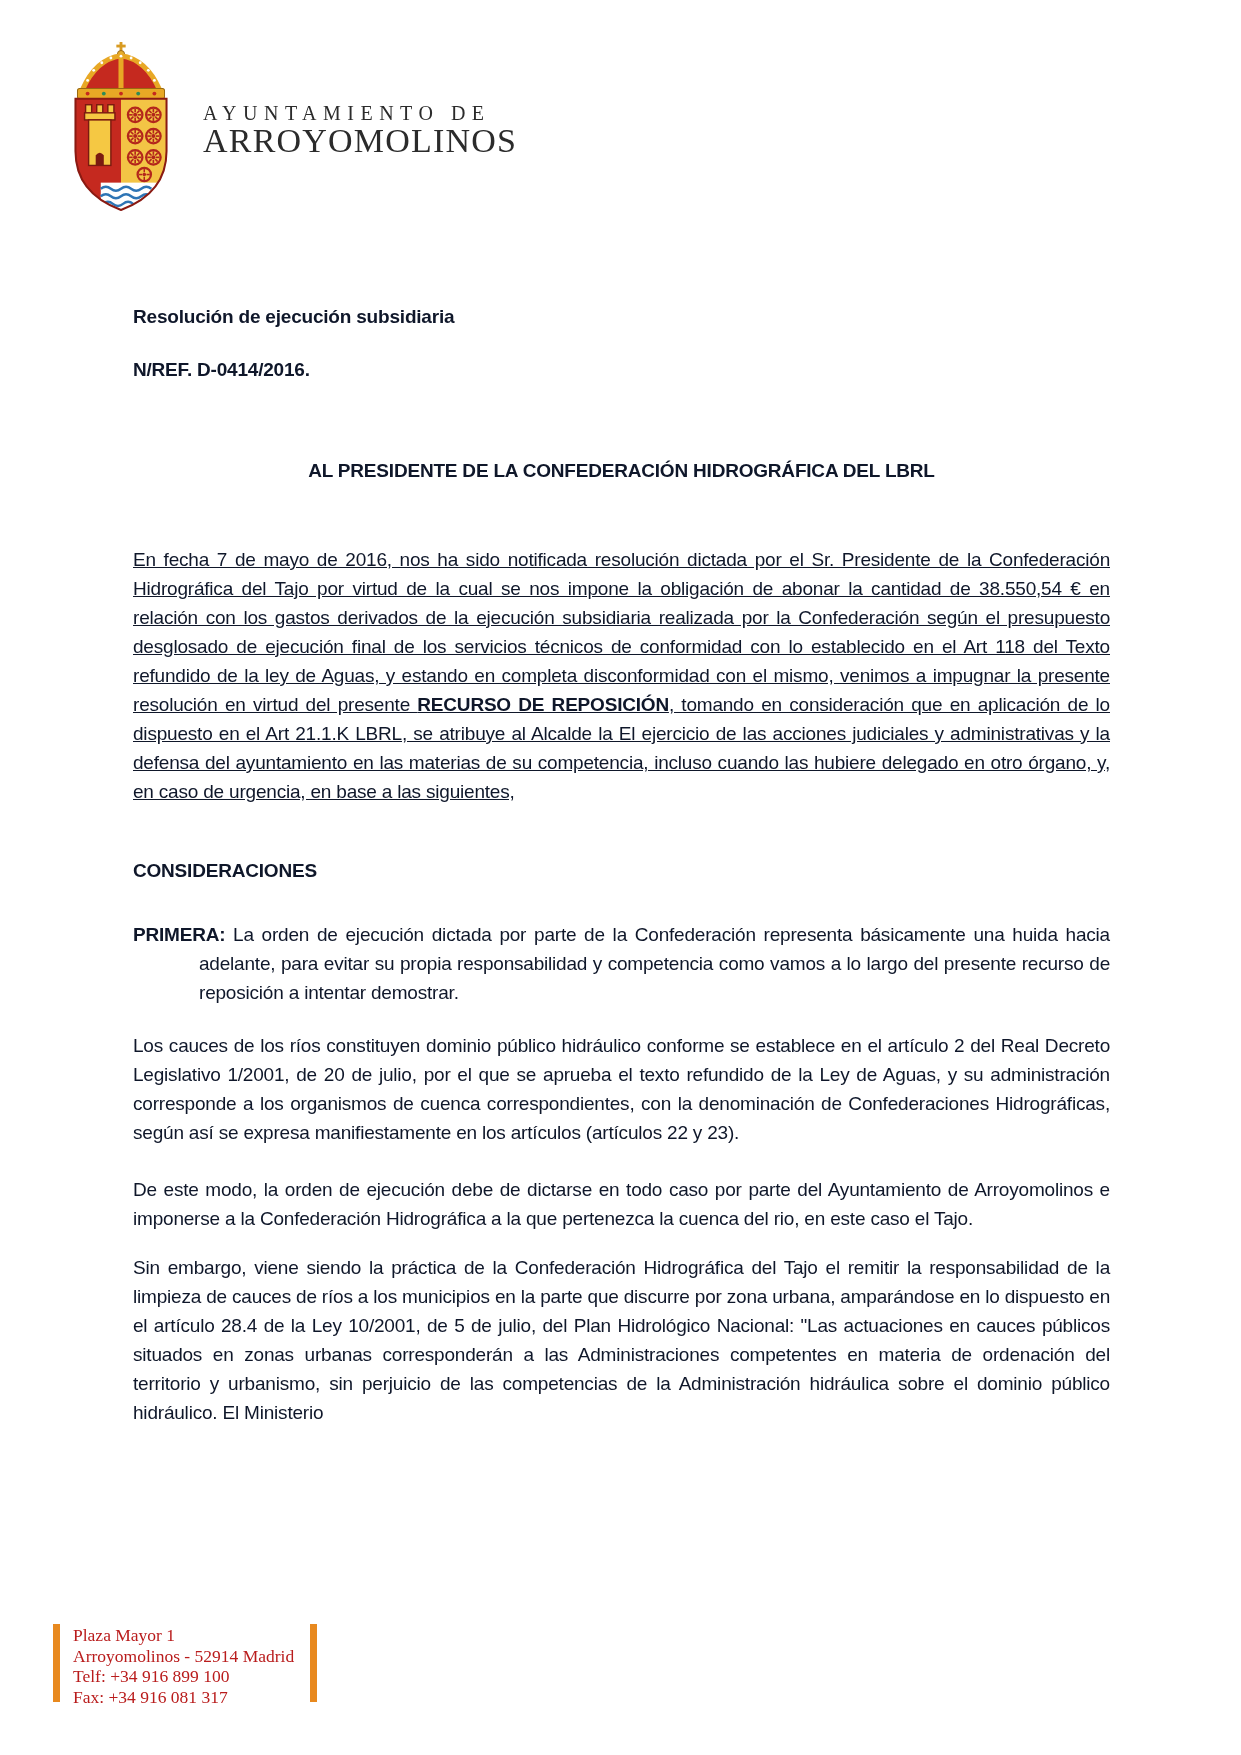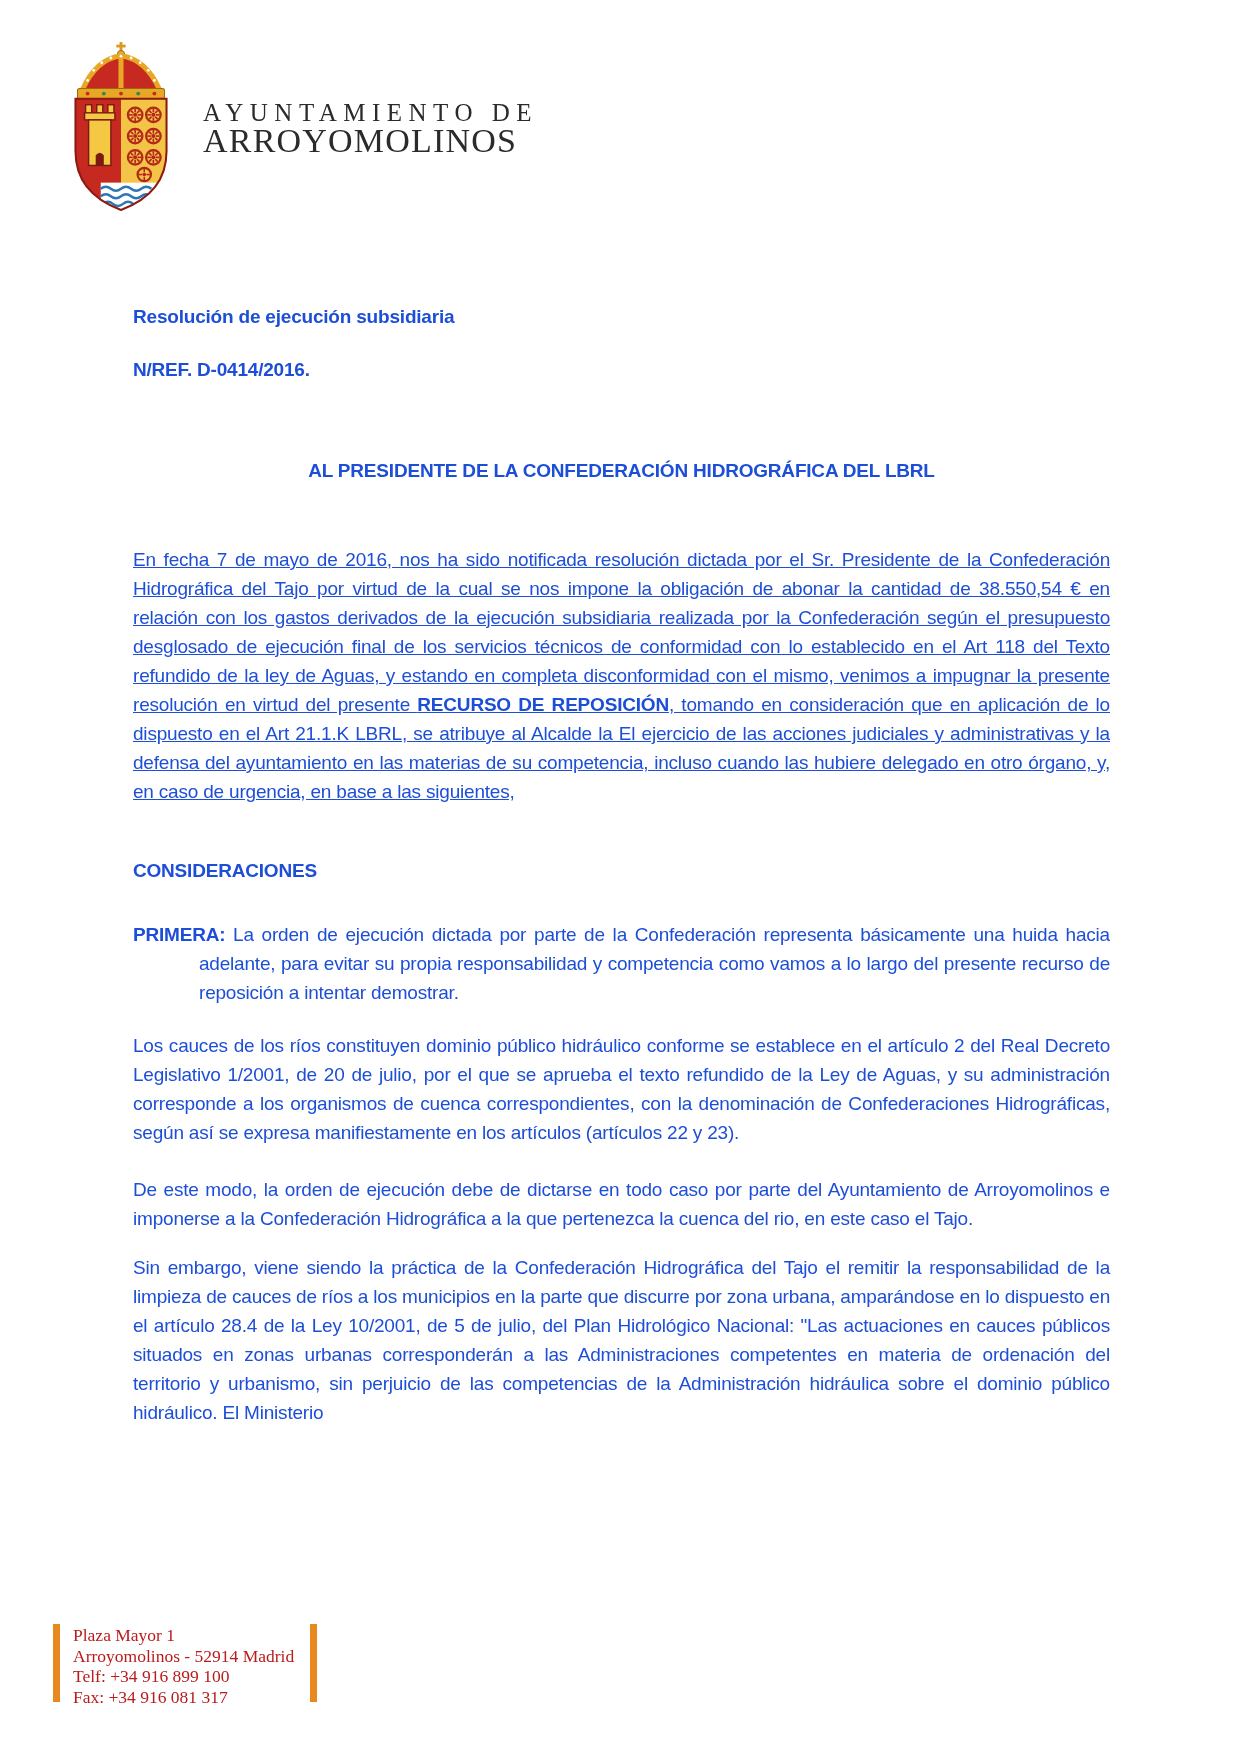--- a/index.html
+++ b/index.html
@@ -22,37 +22,37 @@
   }
   .crest { width: 132px; height: 172px; display: block; }
   .org-text {
     margin-left: 16px;
     padding-top: 60px;
     font-family: "Liberation Serif", serif;
     color: #2b2b2b;
     white-space: nowrap;
   }
   .org-line1 {
-    font-size: 25px;
+    font-size: 20px;
     letter-spacing: 6.5px;
     line-height: 22px;
   }
   .org-line2 {
     font-size: 34px;
     letter-spacing: 1.2px;
     line-height: 34px;
   }
 
   
   .content {
     position: absolute;
     left: 133px;
     top: 302px;
     width: 977px;
-    color: #1d4ed8;
+    color: #0f172a;
   }
   .content p {
     margin: 0;
     font-size: 19px;
     line-height: 29px;
     text-align: justify;
     letter-spacing: -0.2px;
   }
   .bold-line {
     font-weight: bold;

